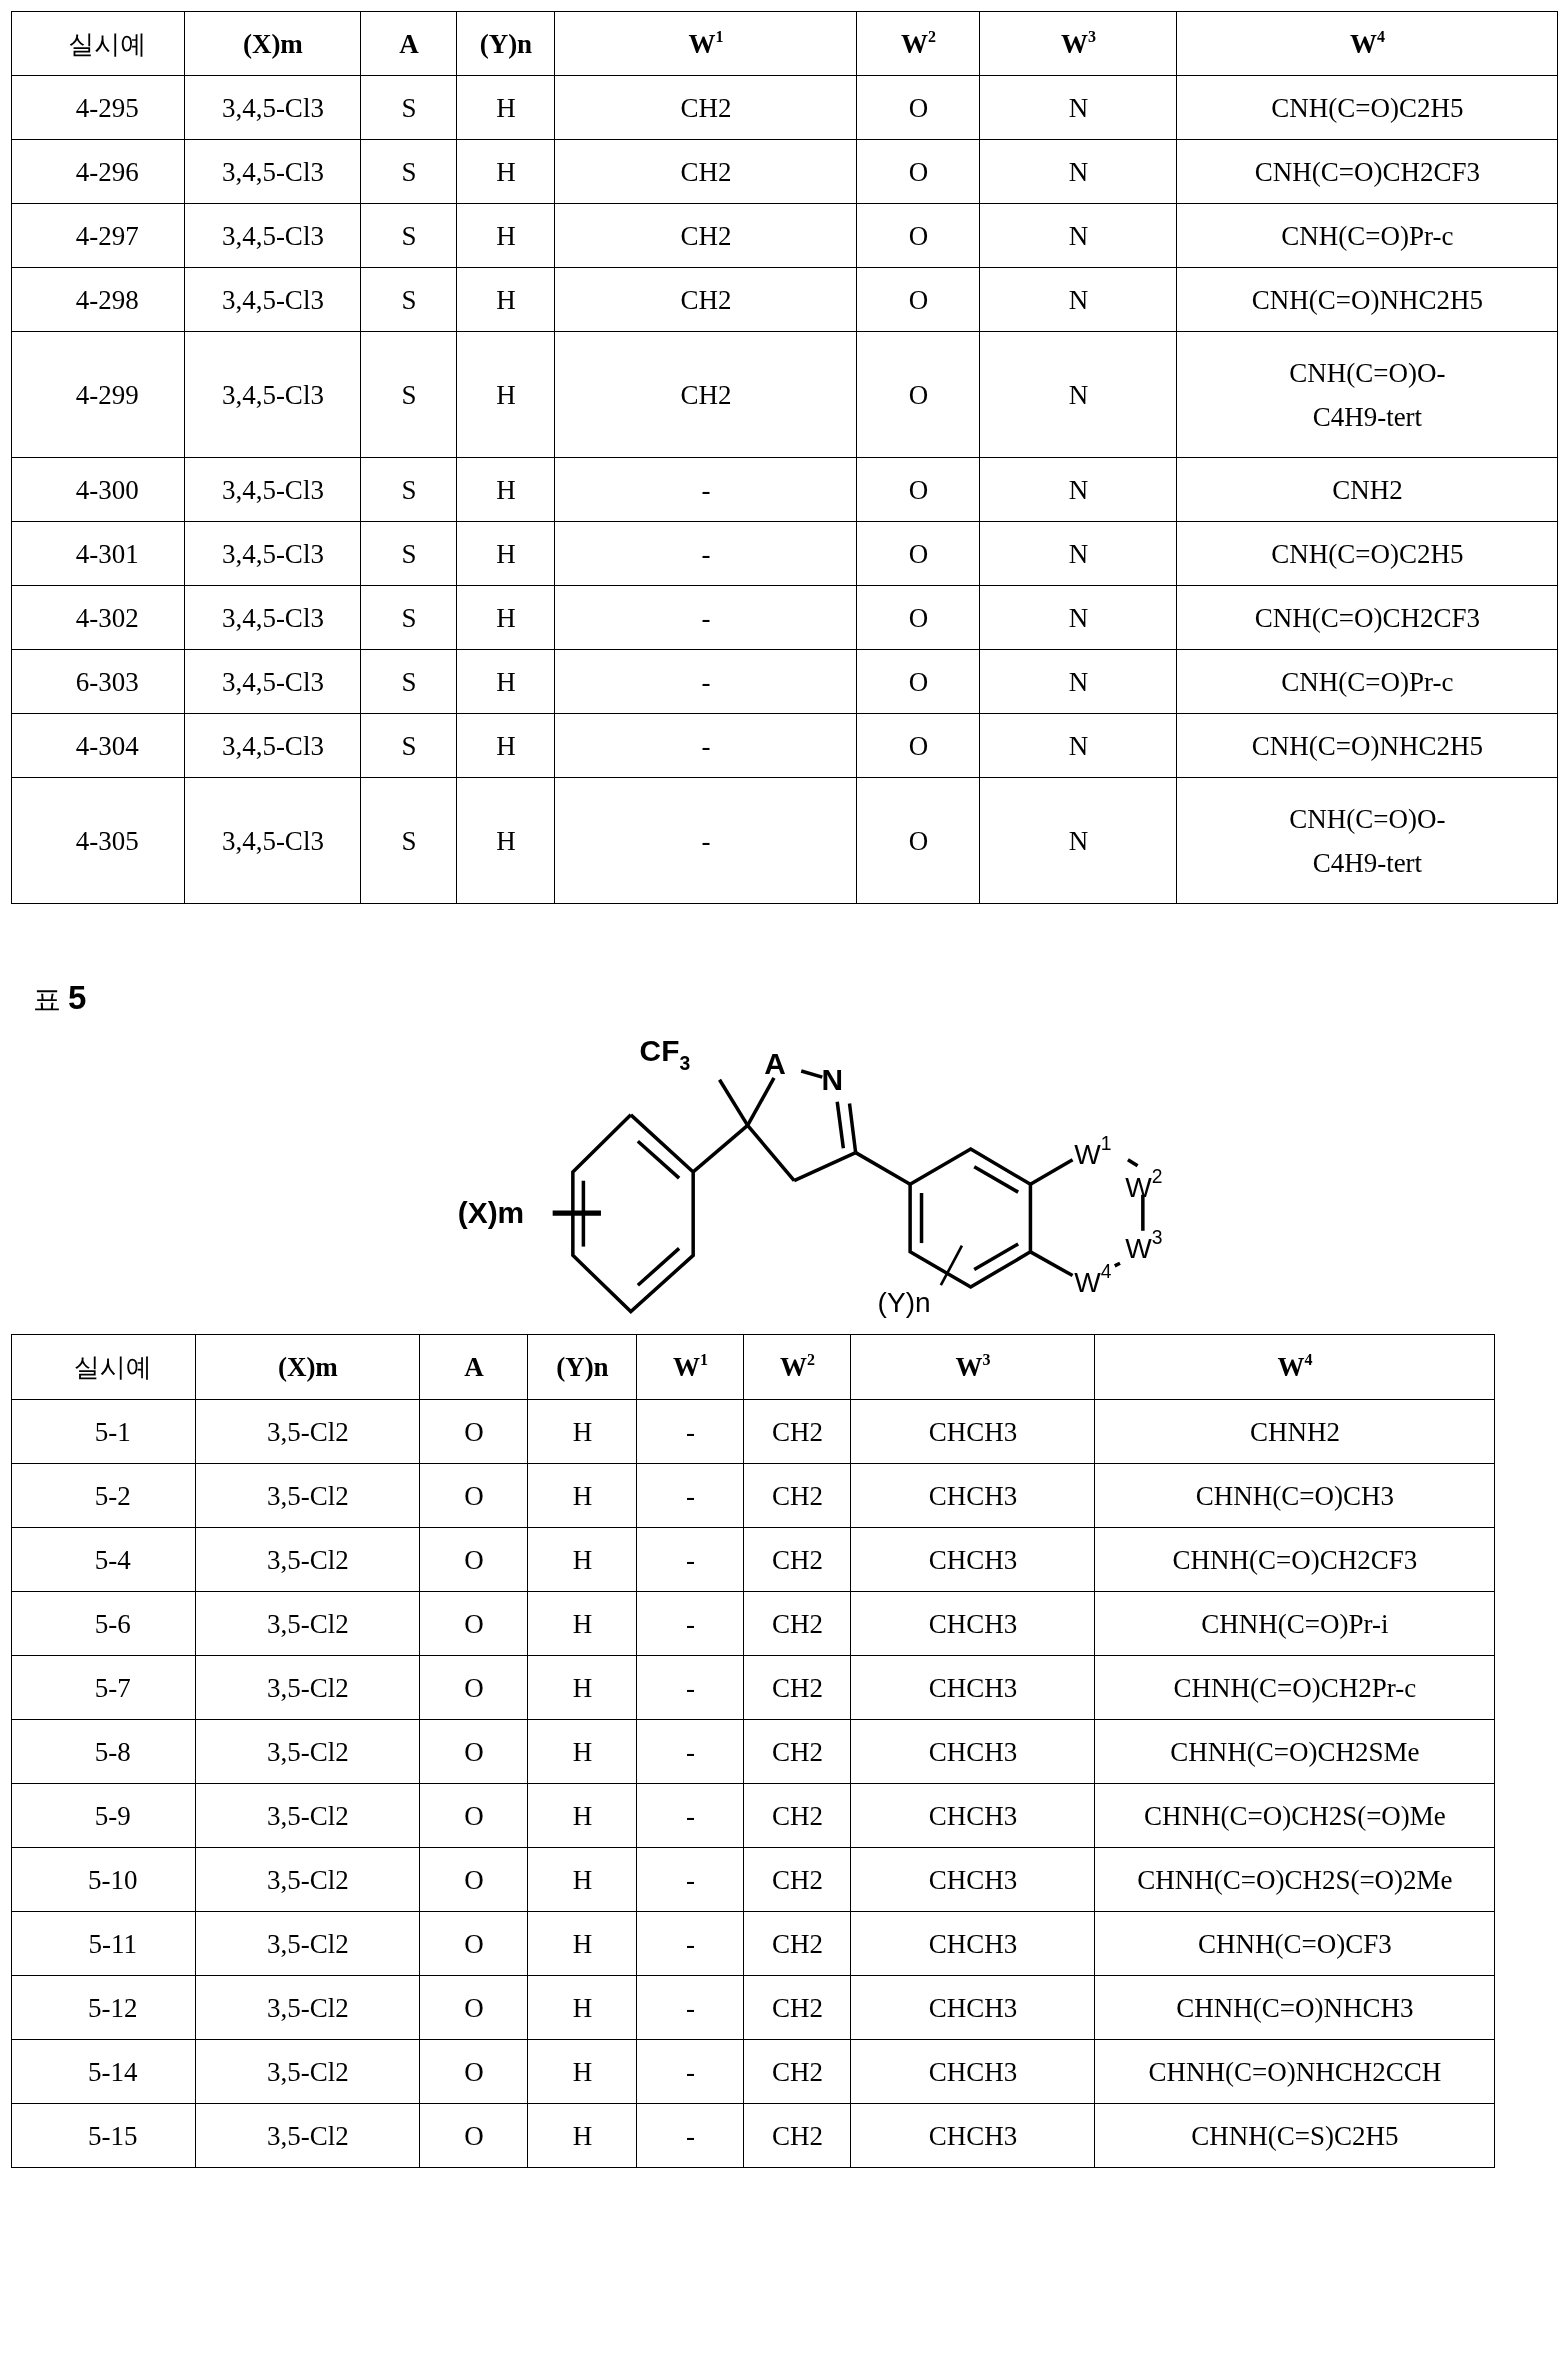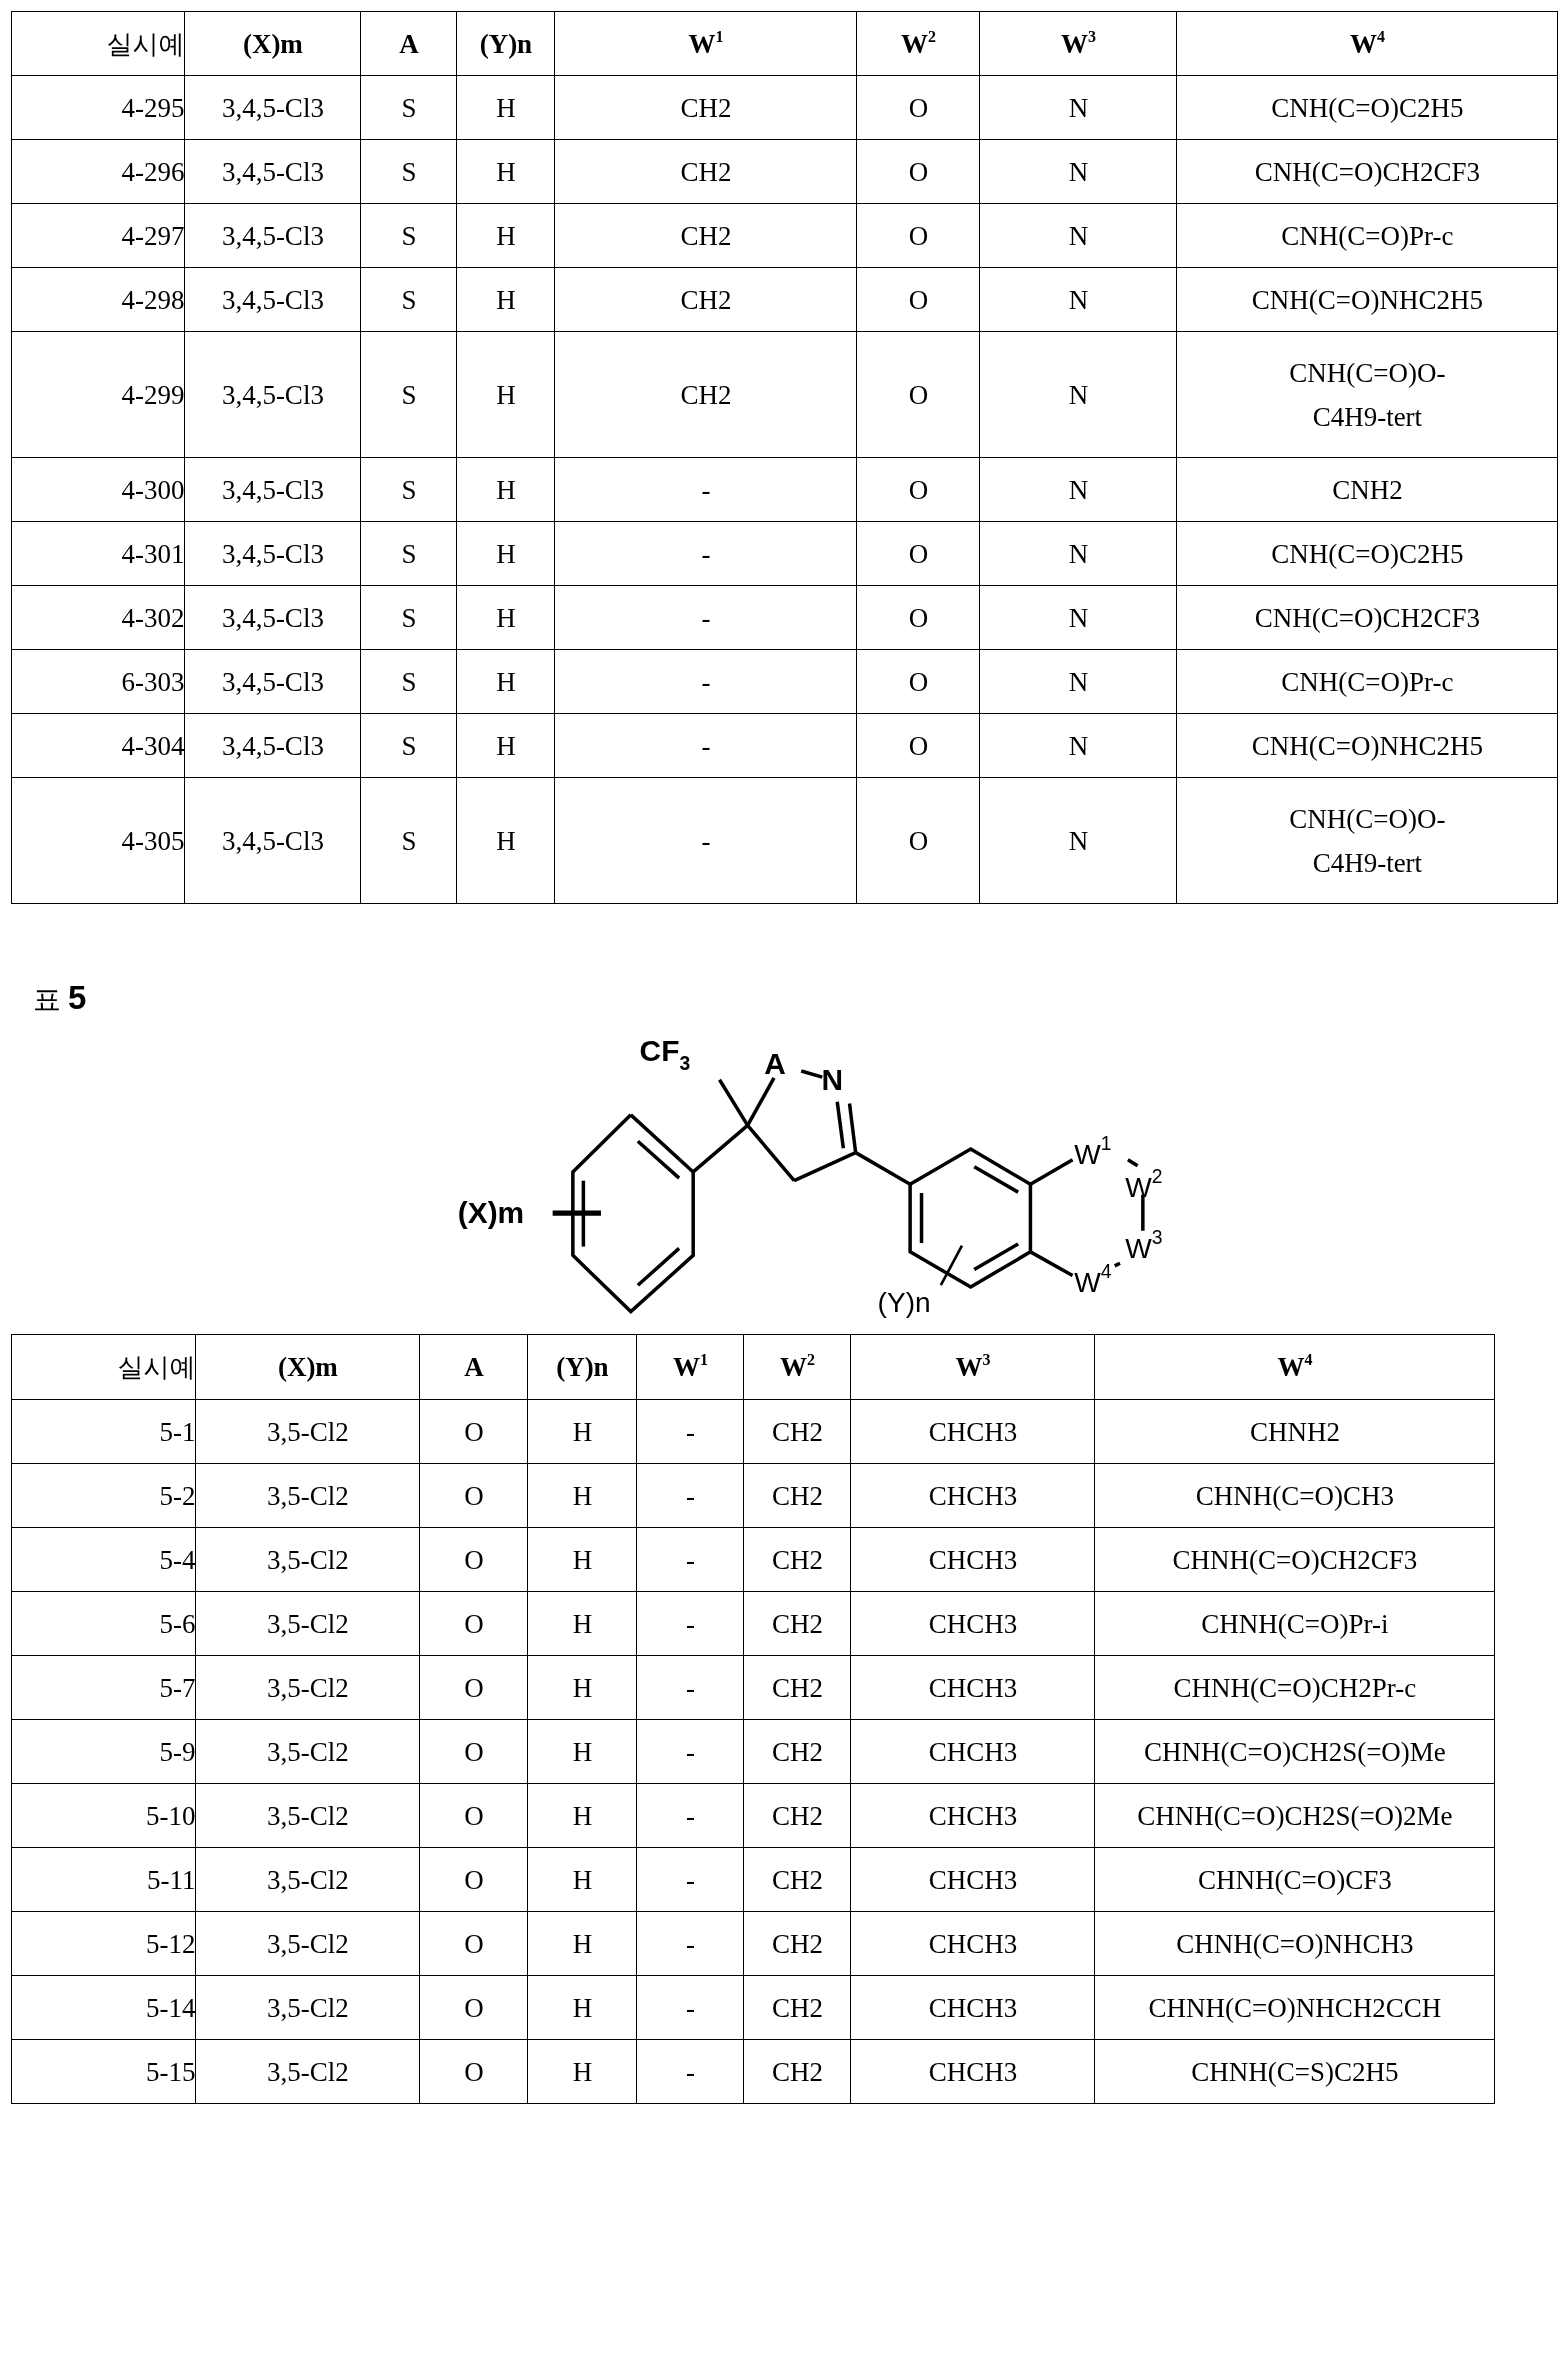--- a/index.html
+++ b/index.html
@@ -4,21 +4,21 @@
 <style>
   html, body { margin: 0; padding: 0; background: #ffffff; }
   body { width: 1564px; height: 2366px; position: relative; overflow: hidden;
          font-family: "Liberation Serif", "DejaVu Serif", serif; color: #000; }
   table.data { position: absolute; border-collapse: collapse; table-layout: fixed; }
   table.data td, table.data th {
     border: 1.8px solid #000; padding: 0; text-align: center; vertical-align: middle;
     font-size: 27px; font-weight: normal; line-height: 32px;
   }
   table.data th { font-weight: bold; }
-  table.data th.first, table.data td.first { text-align: right; padding-left: 17.6px; }
+  table.data th.first, table.data td.first { text-align: center; padding-left: 17.6px; }
   table.data th.first { font-weight: normal; font-family: "DejaVu Sans", sans-serif; font-size: 26px; }
   table.data th sup { font-size: 16px; vertical-align: 10.6px; line-height: 0; }
   #t4 { left: 11.4px; top: 11.4px; width: 1545px; }
   #t5 { left: 11.4px; top: 1334px; width: 1484px; }
   .caption { position: absolute; left: 33px; top: 979px; font-size: 33px; font-weight: bold;
              font-family: Liberation Sans, sans-serif; }
   .caption .kor { font-weight: normal; font-size: 28px; margin-right: 7px; }
   .diagram { position: absolute; left: 440px; top: 1020px; width: 747px; height: 303px; }
   .diagram text { font-family: "Liberation Sans", sans-serif; }
   .line2 { display: block; line-height: 32px; }
@@ -293,20 +293,30 @@
         <td class="first">5-7</td>
         <td>3,5-Cl2</td>
         <td>O</td>
         <td>H</td>
         <td>-</td>
         <td>CH2</td>
         <td>CHCH3</td>
         <td>CHNH(C=O)CH2Pr-c</td>
       </tr>
       <tr style="height: 64px;">
+        <td class="first">5-8</td>
+        <td>3,5-Cl2</td>
+        <td>O</td>
+        <td>H</td>
+        <td>-</td>
+        <td>CH2</td>
+        <td>CHCH3</td>
+        <td>CHNH(C=O)CH2SMe</td>
+      </tr>
+      <tr style="height: 64px;">
         <td class="first">5-9</td>
         <td>3,5-Cl2</td>
         <td>O</td>
         <td>H</td>
         <td>-</td>
         <td>CH2</td>
         <td>CHCH3</td>
         <td>CHNH(C=O)CH2S(=O)Me</td>
       </tr>
       <tr style="height: 64px;">

